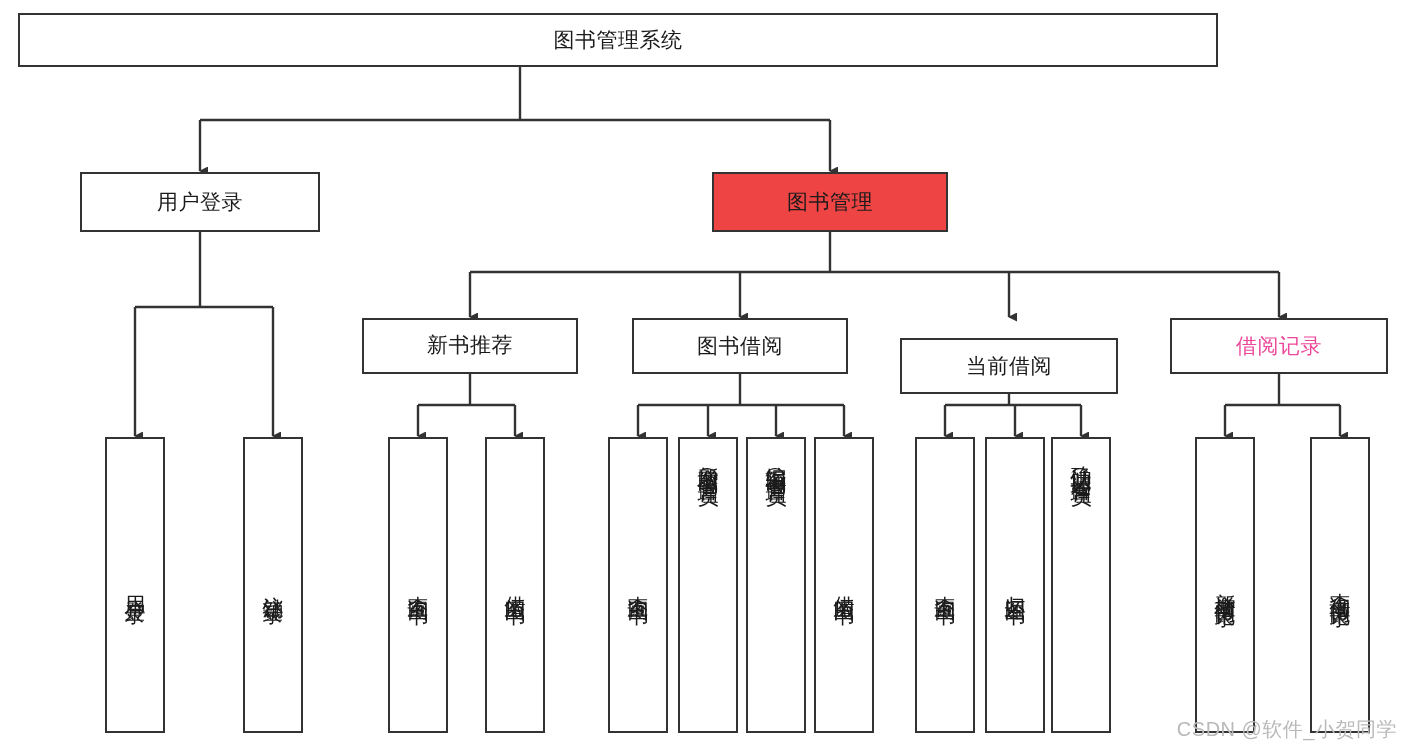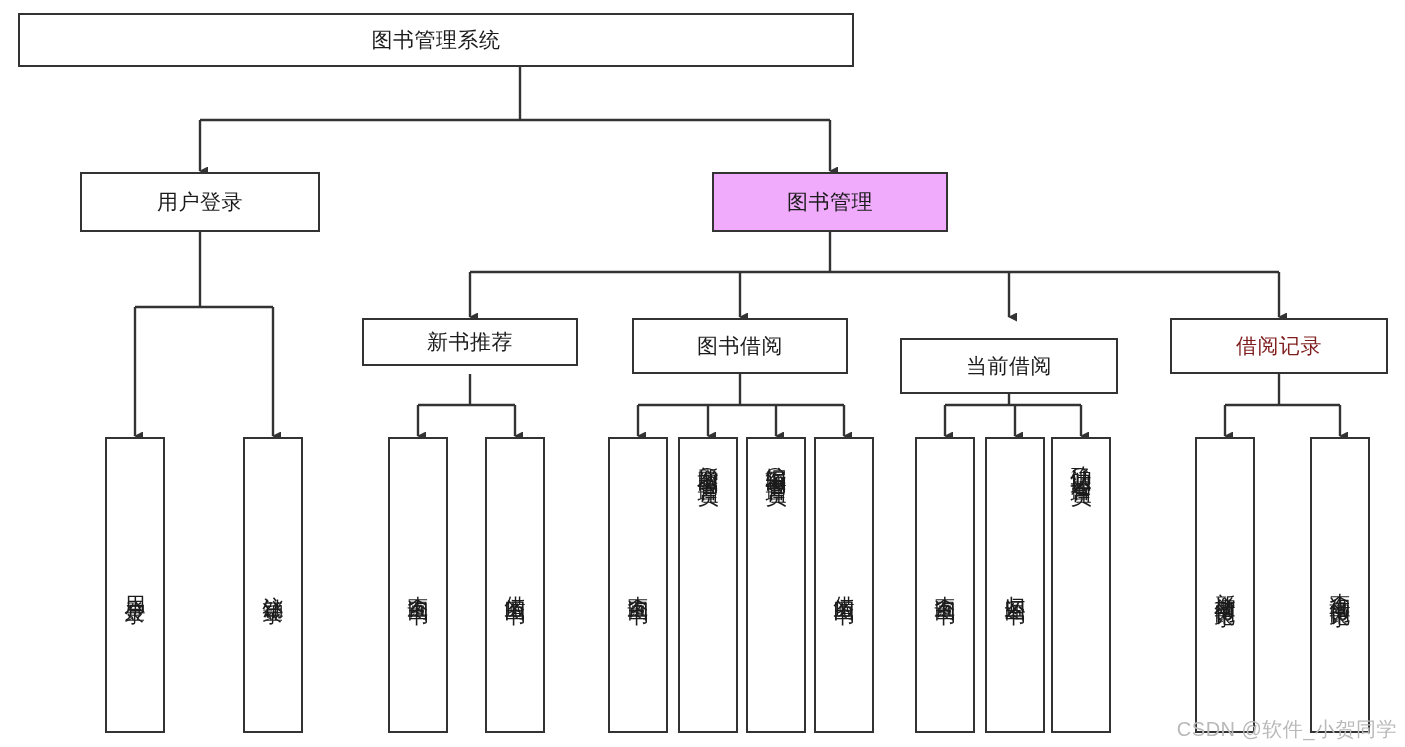--- a/index.html
+++ b/index.html
@@ -112,40 +112,40 @@
         <line x1="1015" y1="405" x2="1015" y2="436" stroke="#333333" stroke-width="2.4" marker-end="url(#arrowhead)"></line>
         <line x1="1081" y1="405" x2="1081" y2="436" stroke="#333333" stroke-width="2.4" marker-end="url(#arrowhead)"></line>
         <line x1="1279" y1="374" x2="1279" y2="405" stroke="#333333" stroke-width="2.4"></line>
         <line x1="1225" y1="405" x2="1340" y2="405" stroke="#333333" stroke-width="2.4"></line>
         <line x1="1225" y1="405" x2="1225" y2="436" stroke="#333333" stroke-width="2.4" marker-end="url(#arrowhead)"></line>
         <line x1="1340" y1="405" x2="1340" y2="436" stroke="#333333" stroke-width="2.4" marker-end="url(#arrowhead)"></line>
       </g>
   </svg>
 
   <div id="node-layer">
-      <div class="node-box" style="left: 18px; top: 13px; width: 836px; height: 54px; border-color: rgb(51, 51, 51); background: rgb(255, 255, 255);">
+      <div class="node-box" style="left: 18px; top: 13px; width: 1200px; height: 54px; border-color: rgb(51, 51, 51); background: rgb(255, 255, 255);">
         <span class="node-label-h" style="color: rgb(27, 27, 27);">图书管理系统</span>
       </div>
       <div class="node-box" style="left: 80px; top: 172px; width: 240px; height: 60px; border-color: rgb(51, 51, 51); background: rgb(255, 255, 255);">
         <span class="node-label-h" style="color: rgb(27, 27, 27);">用户登录</span>
       </div>
-      <div class="node-box" style="left: 712px; top: 172px; width: 236px; height: 60px; border-color: rgb(51, 51, 51); background: #f0abfc;">
+      <div class="node-box" style="left: 712px; top: 172px; width: 236px; height: 60px; border-color: rgb(51, 51, 51); background: #ef4444;">
         <span class="node-label-h" style="color: rgb(27, 27, 27);">图书管理</span>
       </div>
-      <div class="node-box" style="left: 362px; top: 318px; width: 216px; height: 48px; border-color: rgb(51, 51, 51); background: rgb(255, 255, 255);">
+      <div class="node-box" style="left: 362px; top: 318px; width: 216px; height: 56px; border-color: rgb(51, 51, 51); background: rgb(255, 255, 255); font-family: Liberation Serif, serif;">
         <span class="node-label-h" style="color: rgb(27, 27, 27);">新书推荐</span>
       </div>
       <div class="node-box" style="left: 632px; top: 318px; width: 216px; height: 56px; border-color: rgb(51, 51, 51); background: rgb(255, 255, 255);">
         <span class="node-label-h" style="color: rgb(27, 27, 27);">图书借阅</span>
       </div>
       <div class="node-box" style="left: 900px; top: 318px; width: 218px; height: 56px; border-color: rgb(51, 51, 51); background: rgb(255, 255, 255); margin-top: 20px;">
         <span class="node-label-h" style="color: rgb(27, 27, 27);">当前借阅</span>
       </div>
       <div class="node-box" style="left: 1170px; top: 318px; width: 218px; height: 56px; border-color: rgb(51, 51, 51); background: rgb(255, 255, 255);">
-        <span class="node-label-h" style="color: #7f1d1d; text-align: center;">借阅记录</span>
+        <span class="node-label-h" style="color: #ec4899; text-align: center;">借阅记录</span>
       </div>
       <div class="node-box vertical centered" style="left: 105px; top: 437px; width: 60px; height: 296px; border-color: rgb(51, 51, 51); background: rgb(255, 255, 255);">
         <span class="node-label-v" style="color: rgb(27, 27, 27);">用户登录</span>
       </div>
       <div class="node-box vertical centered" style="left: 243px; top: 437px; width: 60px; height: 296px; border-color: rgb(51, 51, 51); background: rgb(255, 255, 255);">
         <span class="node-label-v" style="color: rgb(27, 27, 27);">注销登录</span>
       </div>
       <div class="node-box vertical centered" style="left: 388px; top: 437px; width: 60px; height: 296px; border-color: rgb(51, 51, 51); background: rgb(255, 255, 255);">
         <span class="node-label-v" style="color: rgb(27, 27, 27);">查询图书</span>
       </div>

